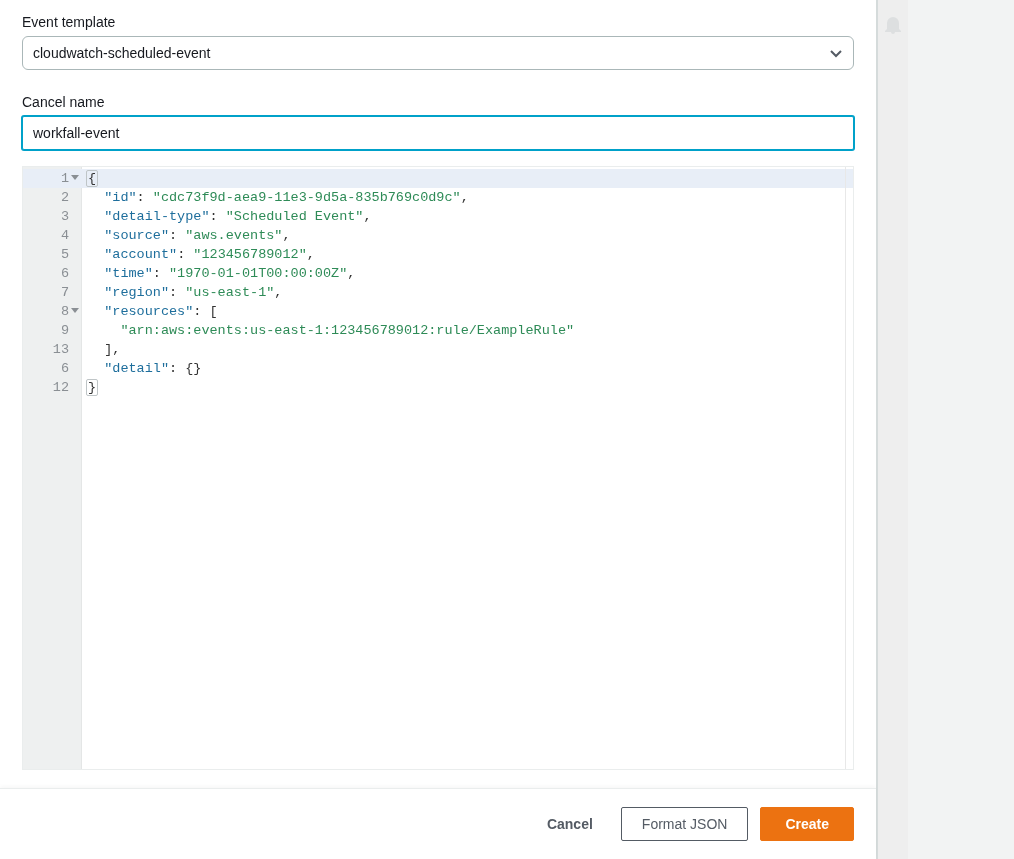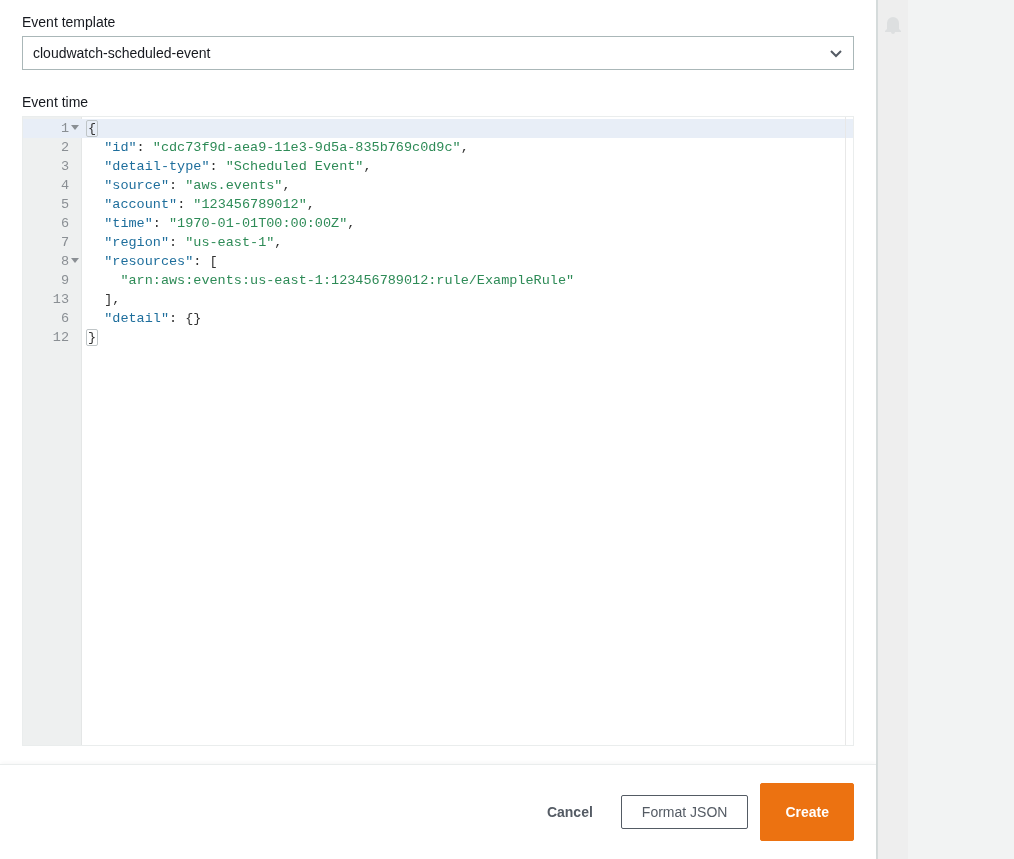--- a/index.html
+++ b/index.html
@@ -51,21 +51,21 @@
   }
   .select-wrap {
     position: relative;
     width: 100%;
     margin-bottom: 18px;
   }
   .select-field {
     width: 100%;
     height: 34px;
     border: 1px solid #aab7b8;
-    border-radius: 0;
+    border-radius: 6px;
     background: #fff;
     padding: 0 34px 0 10px;
     font-size: 14px;
     color: #16191f;
     line-height: 32px;
     cursor: pointer;
   }
   .select-caret {
     position: absolute;
     right: 12px;
@@ -175,21 +175,21 @@
     padding: 8px 20px;
     border-radius: 2px;
     cursor: pointer;
   }
   .btn-primary {
     background: #ec7211;
     border: 1px solid #ec7211;
     color: #fff;
     font-size: 14px;
     font-weight: 700;
-    padding: 20px 24px;
+    padding: 8px 24px;
     border-radius: 2px;
     cursor: pointer;
   }
 </style>
 </head>
 <body>
 
 <div class="outer">
   <div class="modal-wrap">
     <div class="modal-body">
@@ -197,21 +197,22 @@
       <div class="form-label">Event template</div>
       <div class="select-wrap">
         <div class="select-field">cloudwatch-scheduled-event</div>
         <span class="select-caret">
           <svg width="12" height="8" viewBox="0 0 12 8">
               <path d="M1 1l5 5 5-5" fill="none" stroke="#545b64" stroke-width="2"></path>
             </svg>
         </span>
       </div>
 
-      <div class="form-label">Event time</div>
+      <div class="form-label">Cancel name</div>
+      <input class="text-input" type="text" value="workfall-event" style="">
 
       <div class="editor">
         <div class="line-hl"></div>
         <div class="print-margin"></div>
         <div class="gutter" id="gutter">
             <div class="ln fold">1 </div>
             <div class="ln">2</div>
             <div class="ln">3</div>
             <div class="ln">4</div>
             <div class="ln">5</div>

